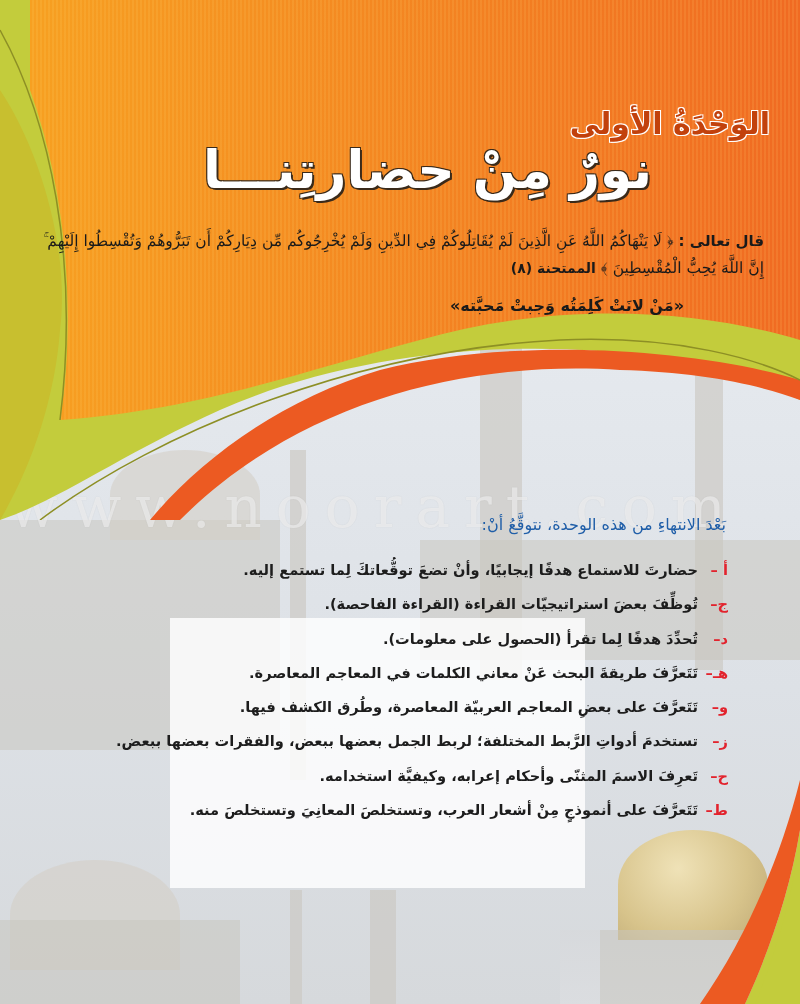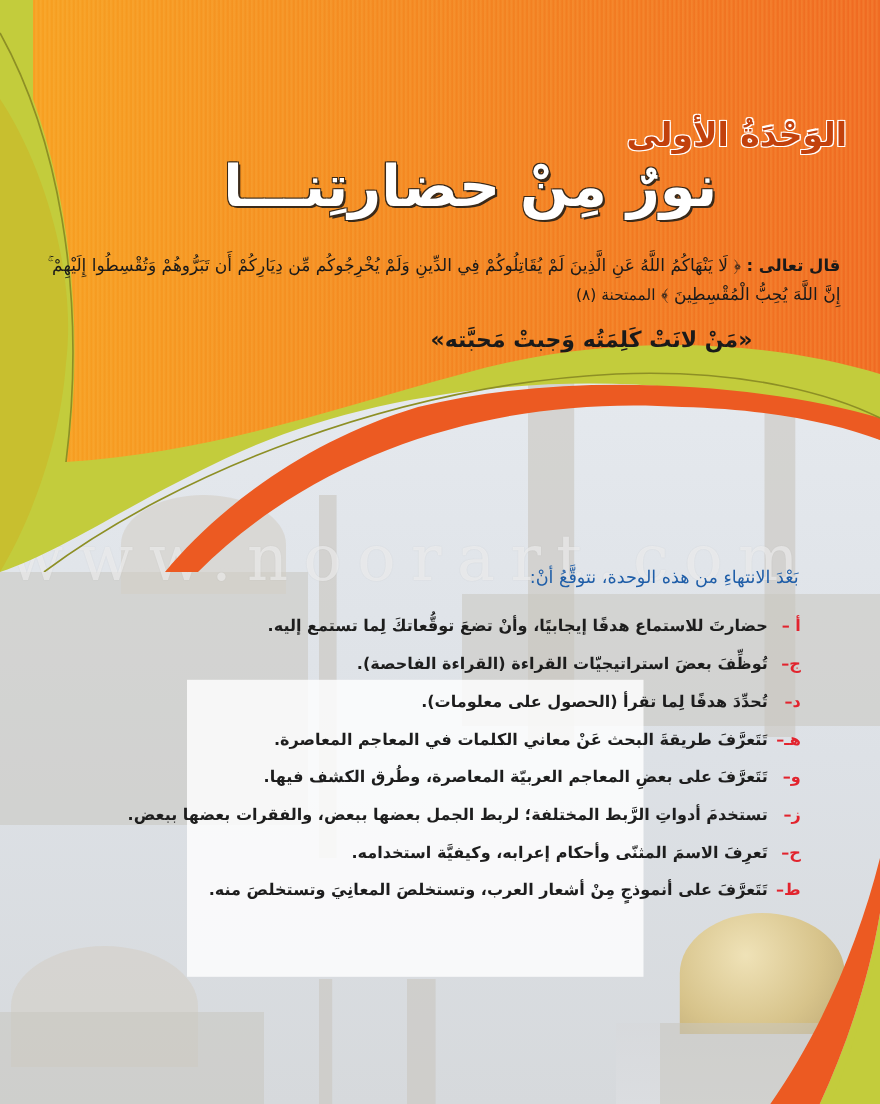--- a/index.html
+++ b/index.html
@@ -41,24 +41,24 @@
     font-size:52px; font-weight:bold; color:#fff; direction:rtl;
     text-shadow:2px 2px 0 #3a2a1a, -1px -1px 0 #3a2a1a, 1px -1px 0 #3a2a1a, -1px 1px 0 #3a2a1a;
     letter-spacing:1px;
   }
   .quran {
     position:absolute; right:36px; top:228px; width:740px;
     direction:rtl; text-align:right; font-size:15.5px; line-height:27px; color:#1a1a1a;
     font-family:"DejaVu Serif", serif;
   }
   .quran .lead { font-family:"DejaVu Sans", sans-serif; font-weight:bold; font-size:15px;margin-top:15px; }
-  .quran .ref { font-family:"DejaVu Sans", sans-serif; font-weight:normal; font-size:14px; }
+  .quran .ref { font-family:"DejaVu Sans", sans-serif; font-weight:bold; font-size:14px; }
   .saying {
     position:absolute; right:116px; top:296px;
-    direction:rtl; font-size:20px; font-weight:bold; color:#1a1a1a;
+    direction:rtl; font-size:16px; font-weight:bold; color:#1a1a1a;
   }
   
   .panel {
     position:absolute; left:170px; top:618px; width:415px; height:270px;
     background:rgba(255,255,255,.82);
   }
   .intro {
     position:absolute; right:74px; top:515px;
     direction:rtl; font-size:16px; font-weight:normal; color:#1f5ea8;
   }

